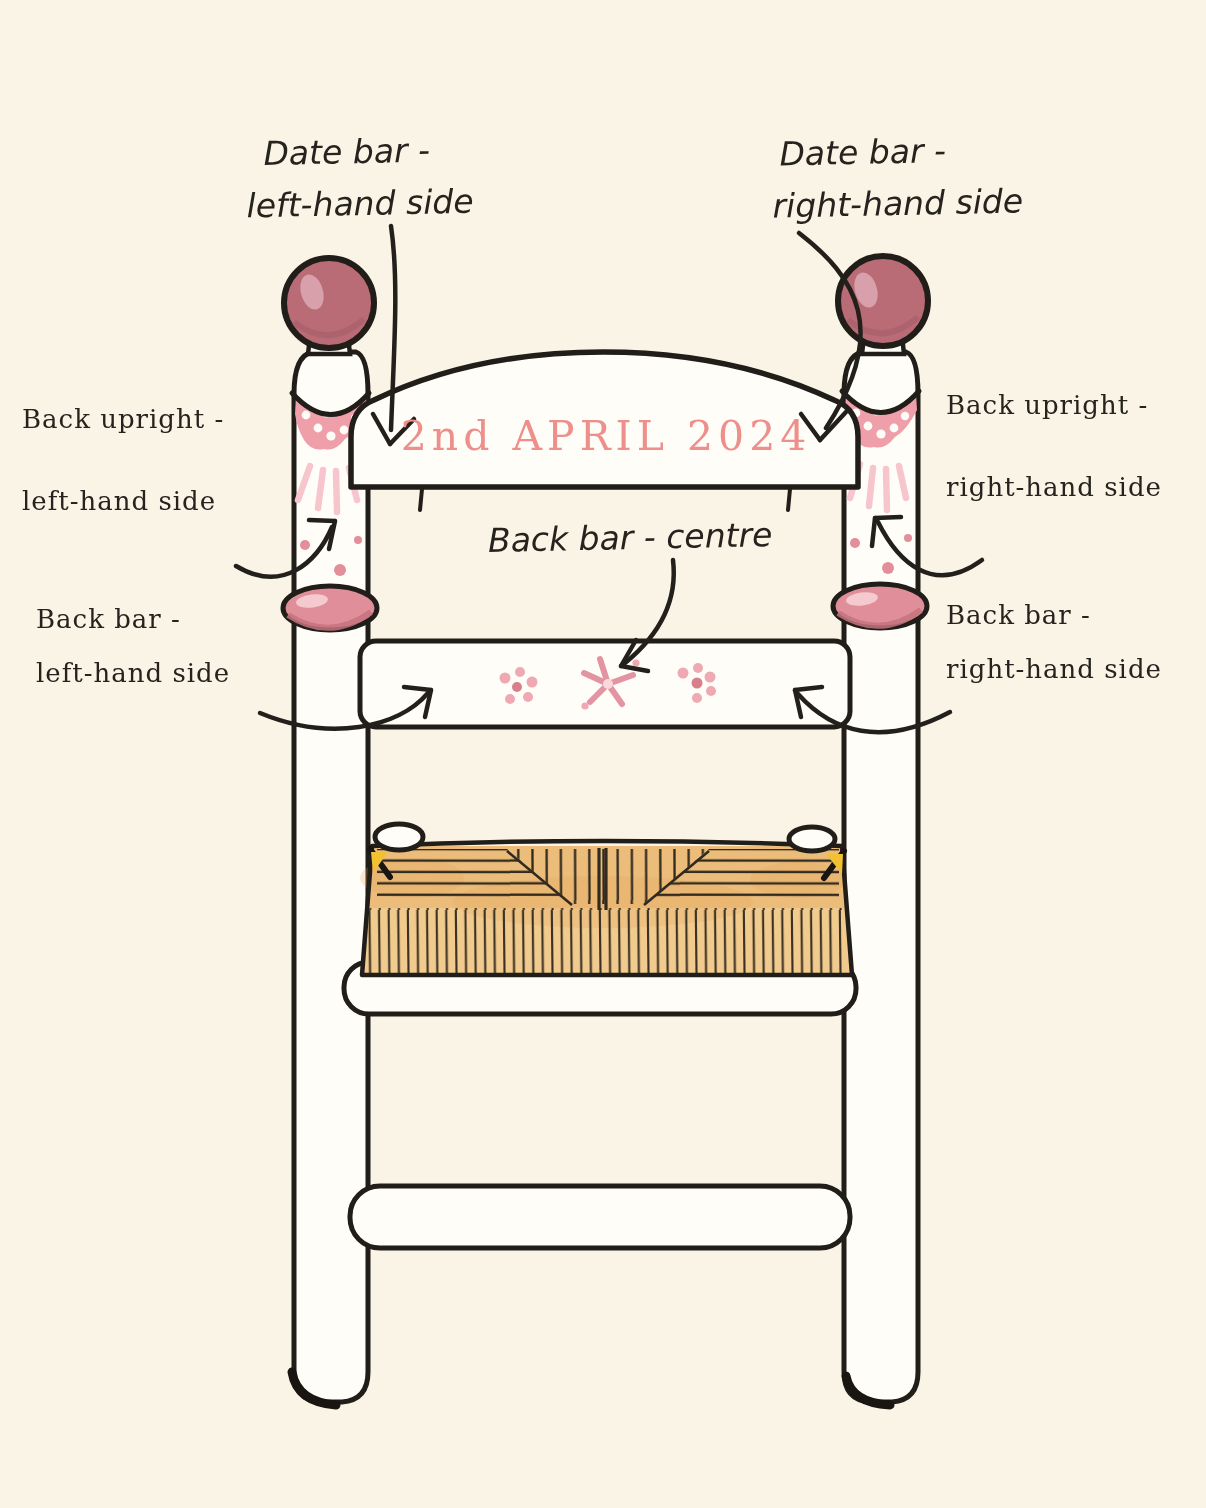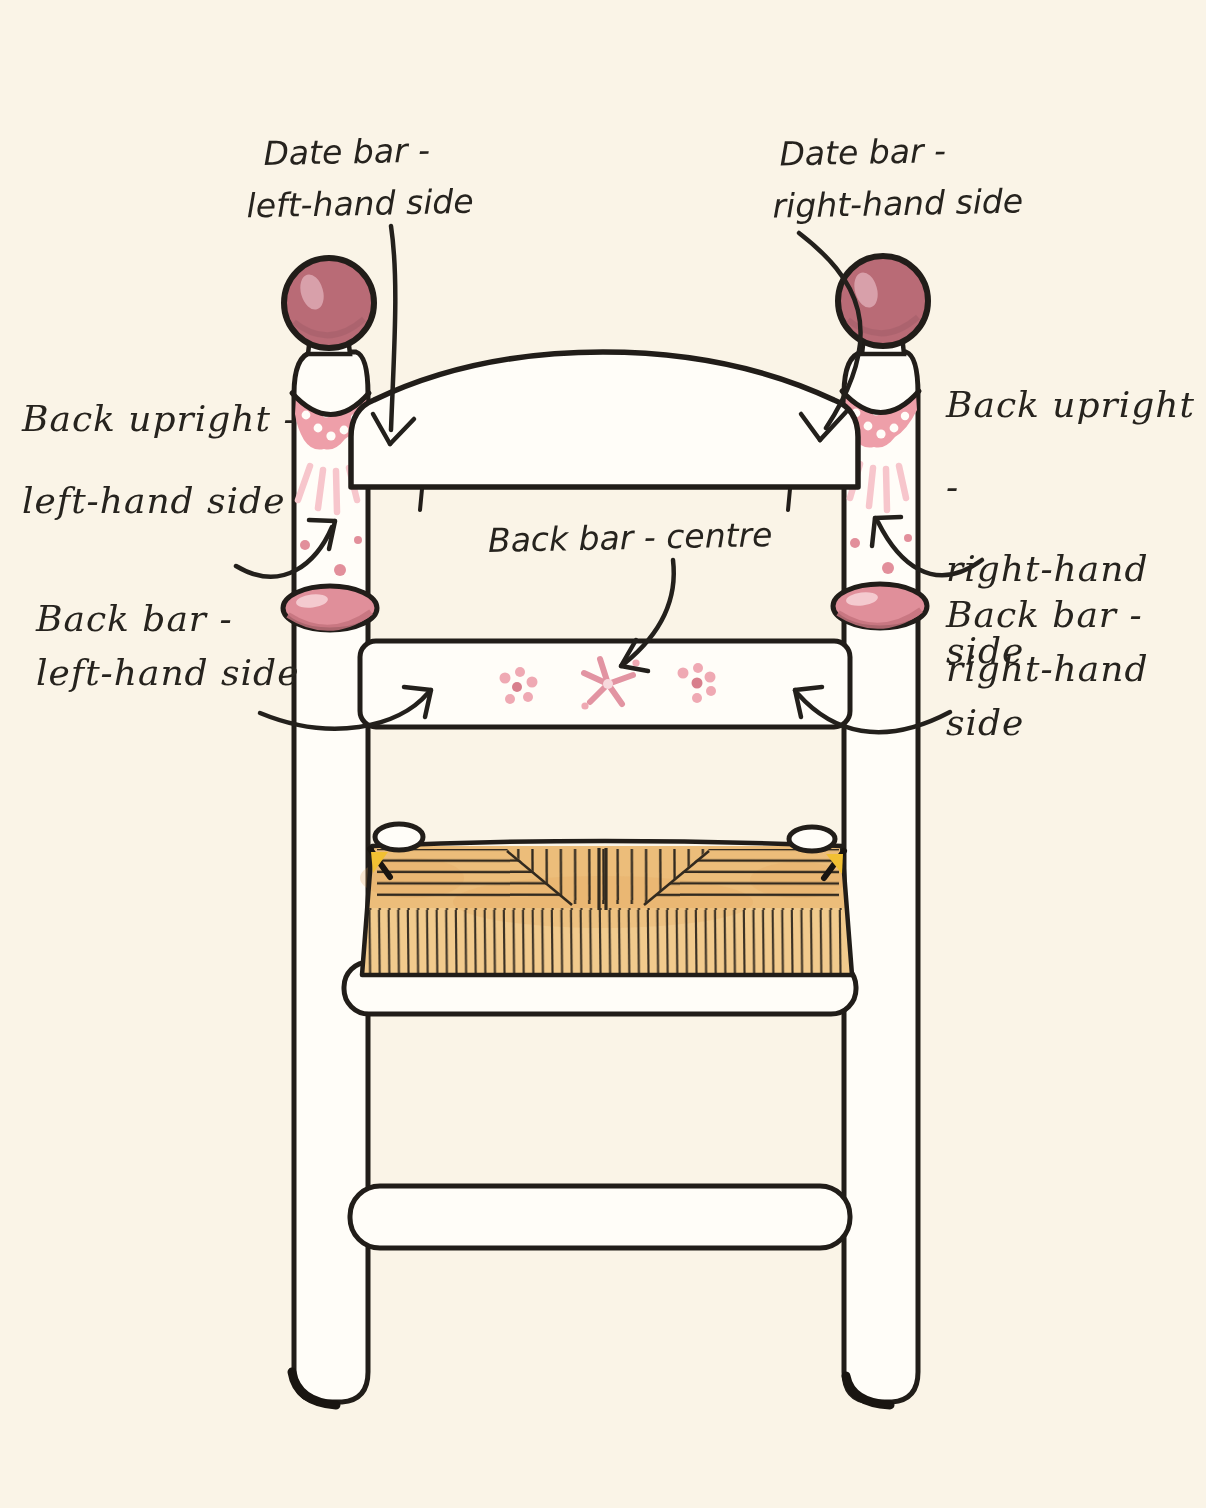--- a/index.html
+++ b/index.html
@@ -15,22 +15,21 @@
   .label span{display:block;}
   .hand{
     font-family:"DejaVu Sans", sans-serif;
     font-style:italic;
     font-size:33px;
     line-height:52px;
     transform:rotate(-1.2deg);
   }
   .script{
     font-family:"DejaVu Serif", serif;
-    font-style:italic;
-    font-size:36px;
+    font-size:26px;
     letter-spacing:1px;
   }
   .script.wide{line-height:82px;}
   .script.tight{line-height:54px;}
   .indent-lg{margin-left:18px;}
   .indent-sm{margin-left:8px;}
   #date-text{
     position:absolute;
     left:350px;top:412px;width:512px;
     text-align:center;
@@ -235,20 +234,21 @@
           <path d="M795,690 L801,717"></path>
       </g>
       <g>
         <path d="M673,560 C678,602 658,636 625,663"></path>
         <path d="M636,640 L621,666"></path>
           <path d="M621,666 L648,671"></path>
       </g>
     </g>
   </svg>
 
+  <div id="date-text">2nd APRIL 2024</div>
 
   <div class="label hand" style="left:246px;top:126px;">
     <span class="indent-lg">Date bar -</span>
     <span>left-hand side</span>
   </div>
 
   <div class="label hand" style="left:772px;top:126px;">
     <span class="indent-sm">Date bar -</span>
     <span>right-hand side</span>
   </div>

